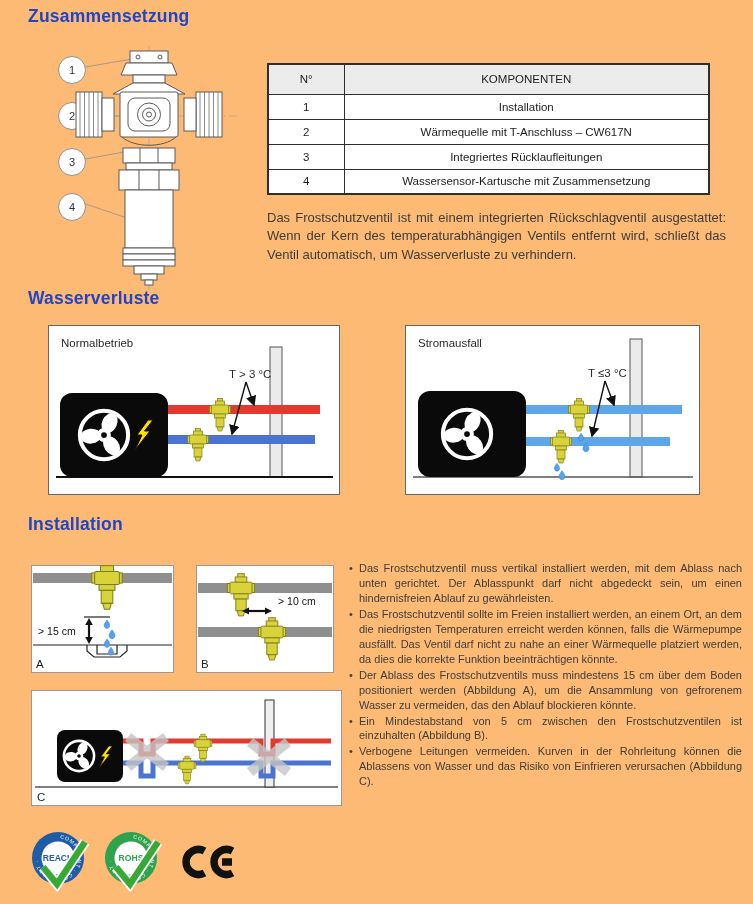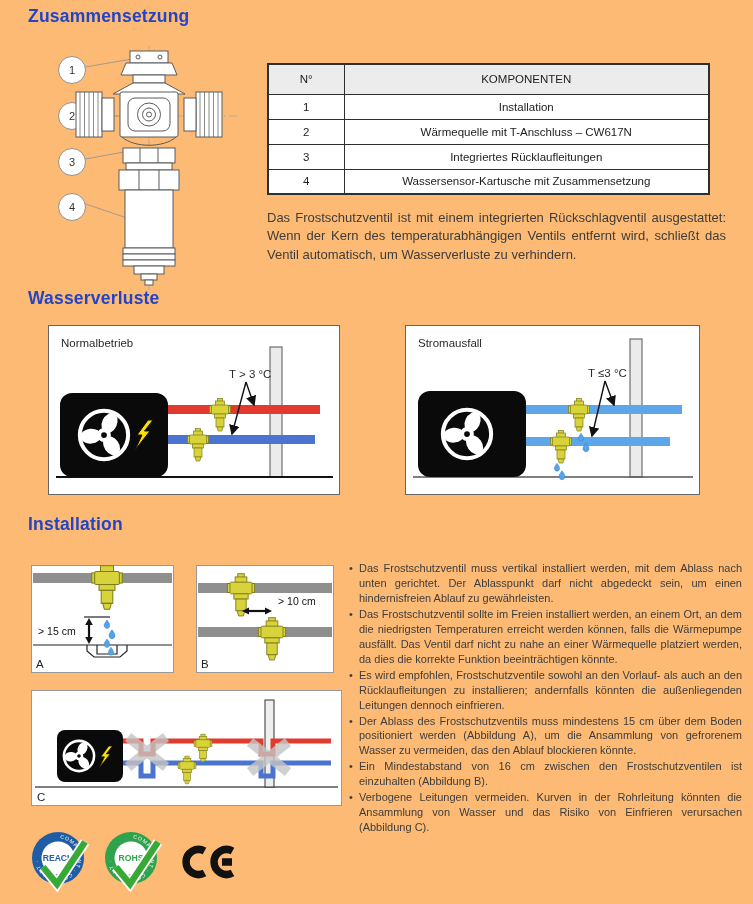--- a/index.html
+++ b/index.html
@@ -291,24 +291,23 @@
       <use href="#bolt" transform="translate(72,56) scale(0.72)"></use>
     </g>
     <use href="#valve" transform="translate(172,53.5) scale(0.85)"></use>
     <use href="#valve" transform="translate(156,75.5) scale(0.85)"></use>
     <text x="6" y="111" font-size="11.5" fill="#222">C</text>
   </svg>
 
   <ul class="install-bullets">
     <li>Das Frostschutzventil muss vertikal installiert werden, mit dem Ablass nach unten gerichtet. Der Ablasspunkt darf nicht abgedeckt sein, um einen hindernisfreien Ablauf zu gewährleisten.</li>
     <li>Das Frostschutzventil sollte im Freien installiert werden, an einem Ort, an dem die niedrigsten Temperaturen erreicht werden können, falls die Wärmepumpe ausfällt. Das Ventil darf nicht zu nahe an einer Wärmequelle platziert werden, da dies die korrekte Funktion beeinträchtigen könnte.</li>
-    <li>Es wird empfohlen, Frostschutzventile sowohl an den Vorlauf- als auch an den Rücklaufleitungen zu installieren; andernfalls könnten die außenliegenden Leitungen dennoch einfrieren.</li>
     <li>Der Ablass des Frostschutzventils muss mindestens 15 cm über dem Boden positioniert werden (Abbildung A), um die Ansammlung von gefrorenem Wasser zu vermeiden, das den Ablauf blockieren könnte.</li>
-    <li>Ein Mindestabstand von 16 cm zwischen den Frostschutzventilen ist einzuhalten (Abbildung B).</li>
-    <li>Verbogene Leitungen vermeiden. Kurven in der Rohrleitung könnten die Ansammlung von Wasser und das Risiko von Einfrieren verursachen (Abbildung C).</li>
+    <li>Ein Mindestabstand von 5 cm zwischen den Frostschutzventilen ist einzuhalten (Abbildung B).</li>
+    <li>Verbogene Leitungen vermeiden. Kurven in der Rohrleitung können die Ablassens von Wasser und das Risiko von Einfrieren verursachen (Abbildung C).</li>
   </ul>
 
   <svg class="abs" style="left:28px; top:826px" width="72" height="72" viewBox="0 0 72 72">
     <defs>
         <path id="reachring" d="M30,12.3 a19.7,19.7 0 1 1 -0.02,0" fill="none"></path>
       </defs>
     <circle cx="30" cy="32" r="26" fill="#1e5ca6"></circle>
     <circle cx="30" cy="32" r="16.5" fill="#fff"></circle>
     <text font-size="5.2" fill="#fff" letter-spacing="0.9">
       <textPath href="#reachring" startOffset="2">COMPLIANT · COMPLIANT ·</textPath>

